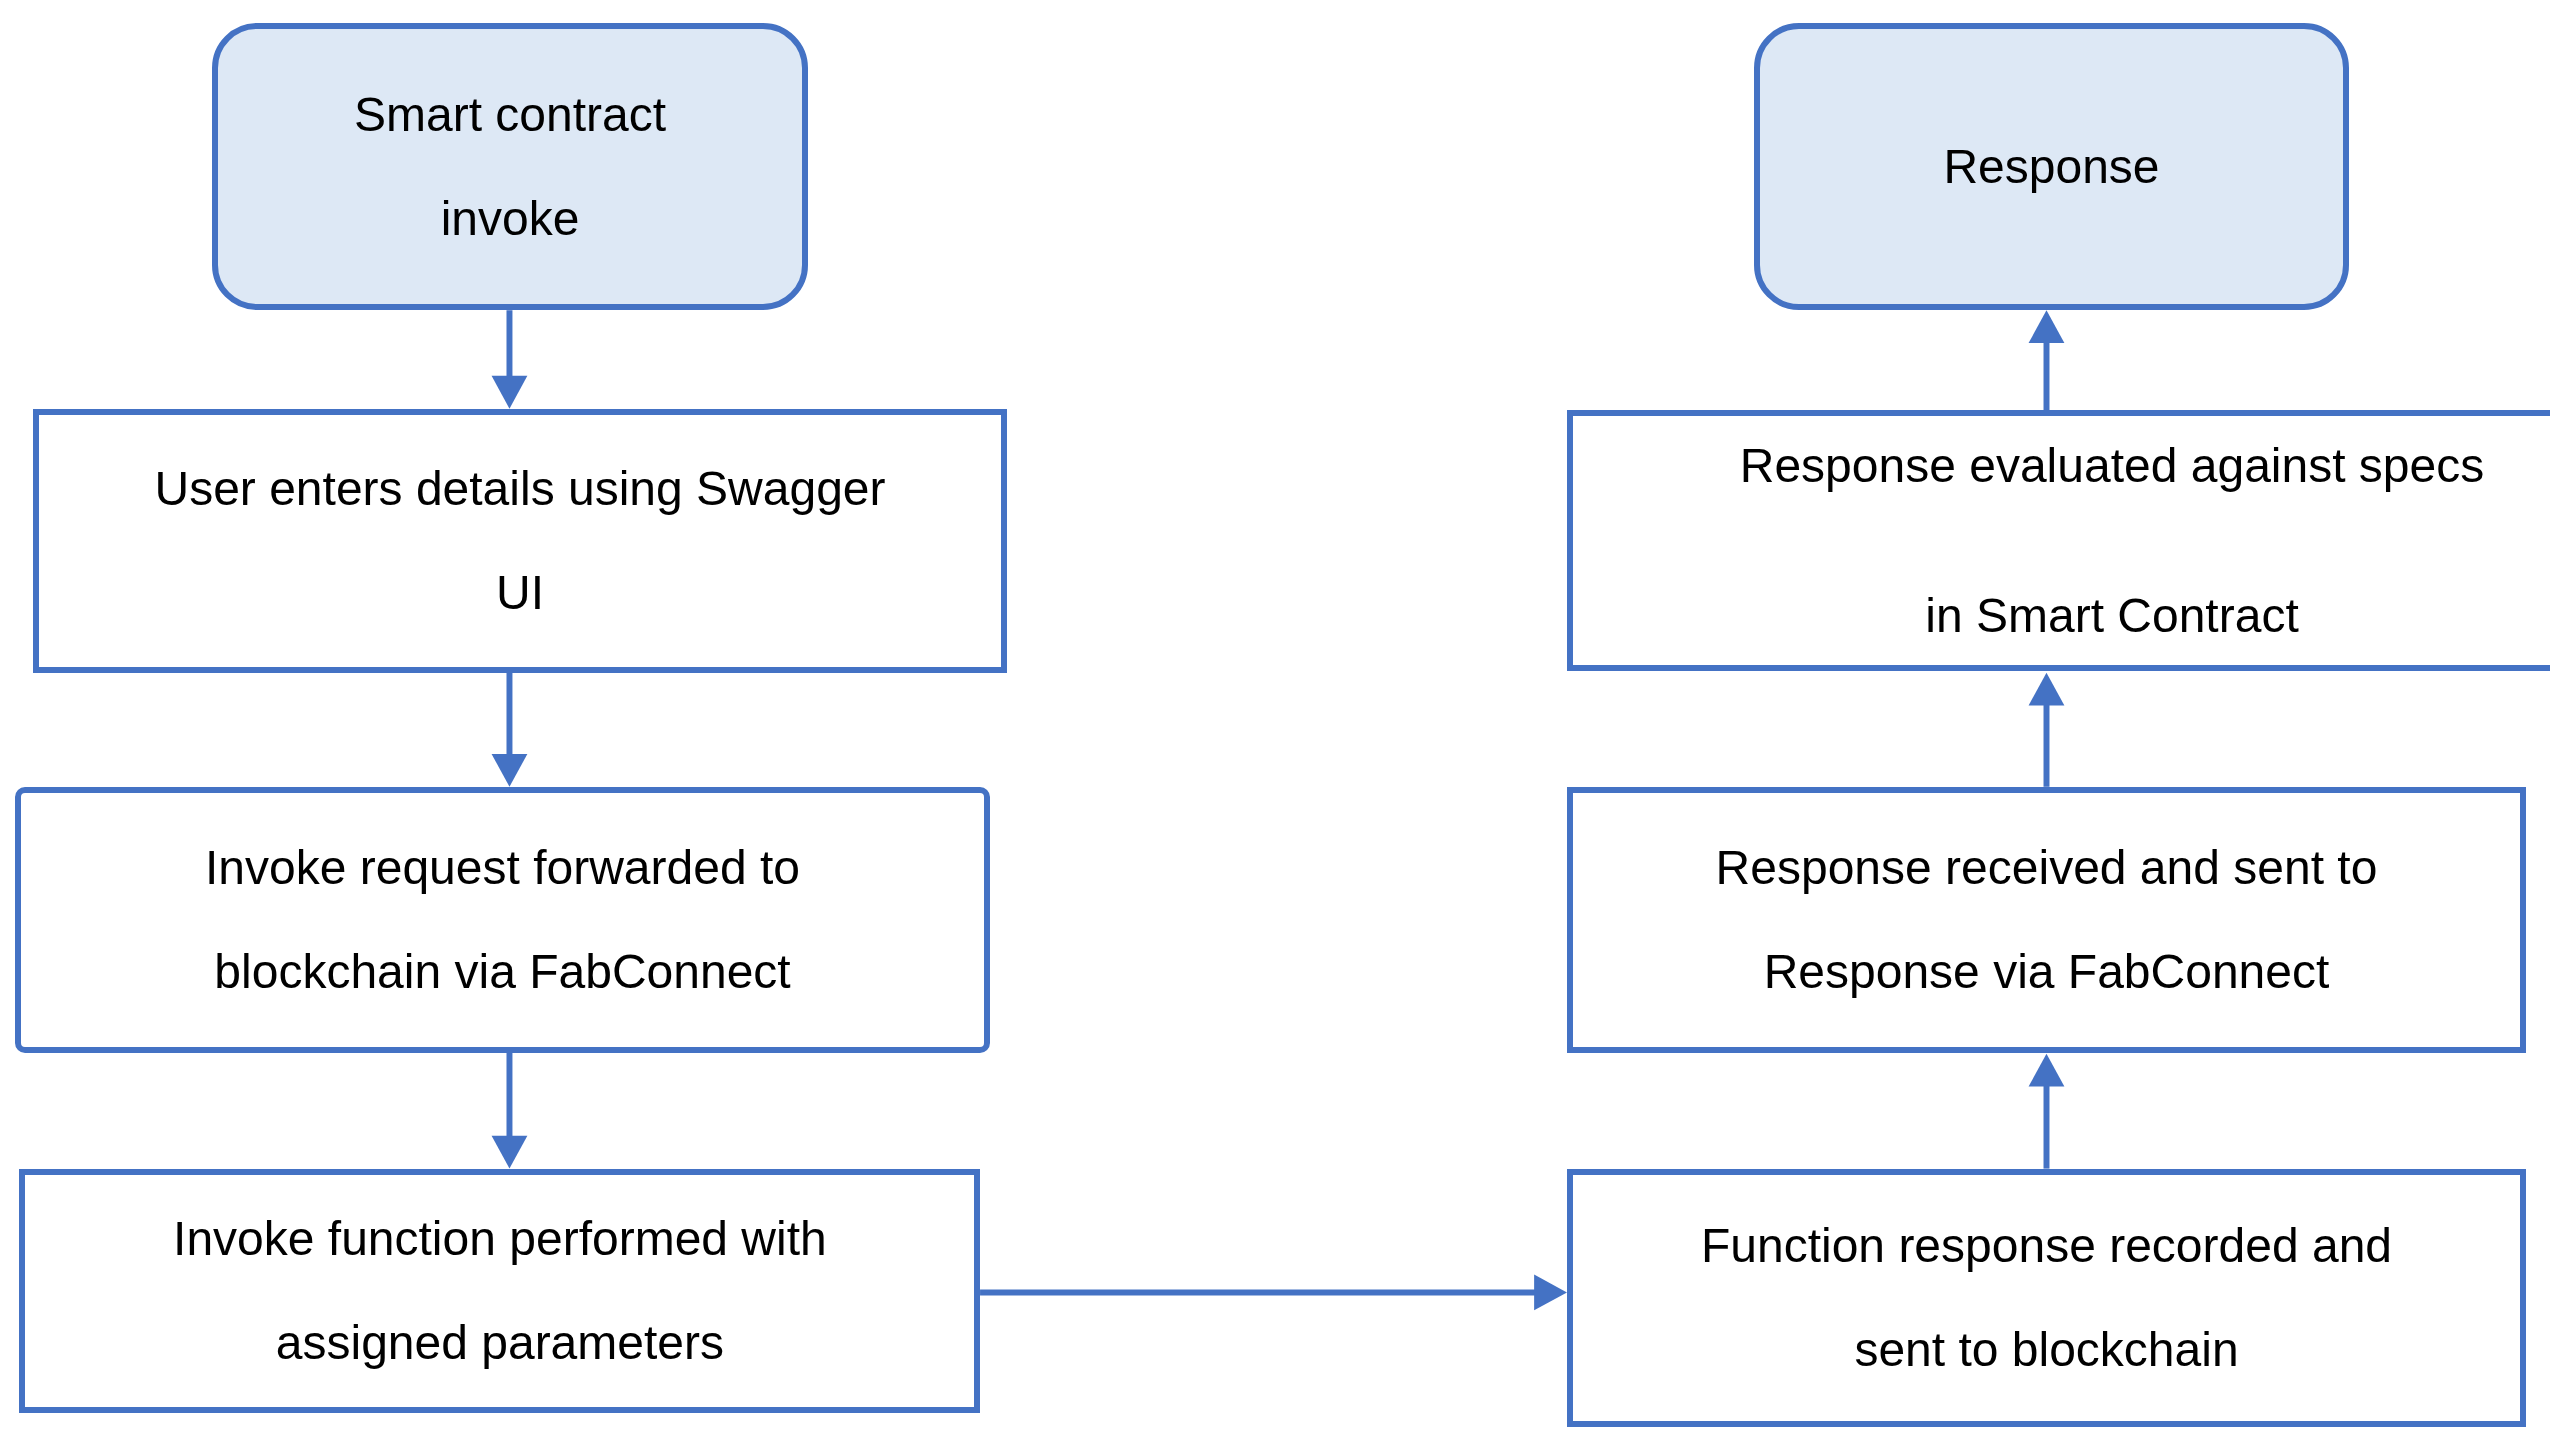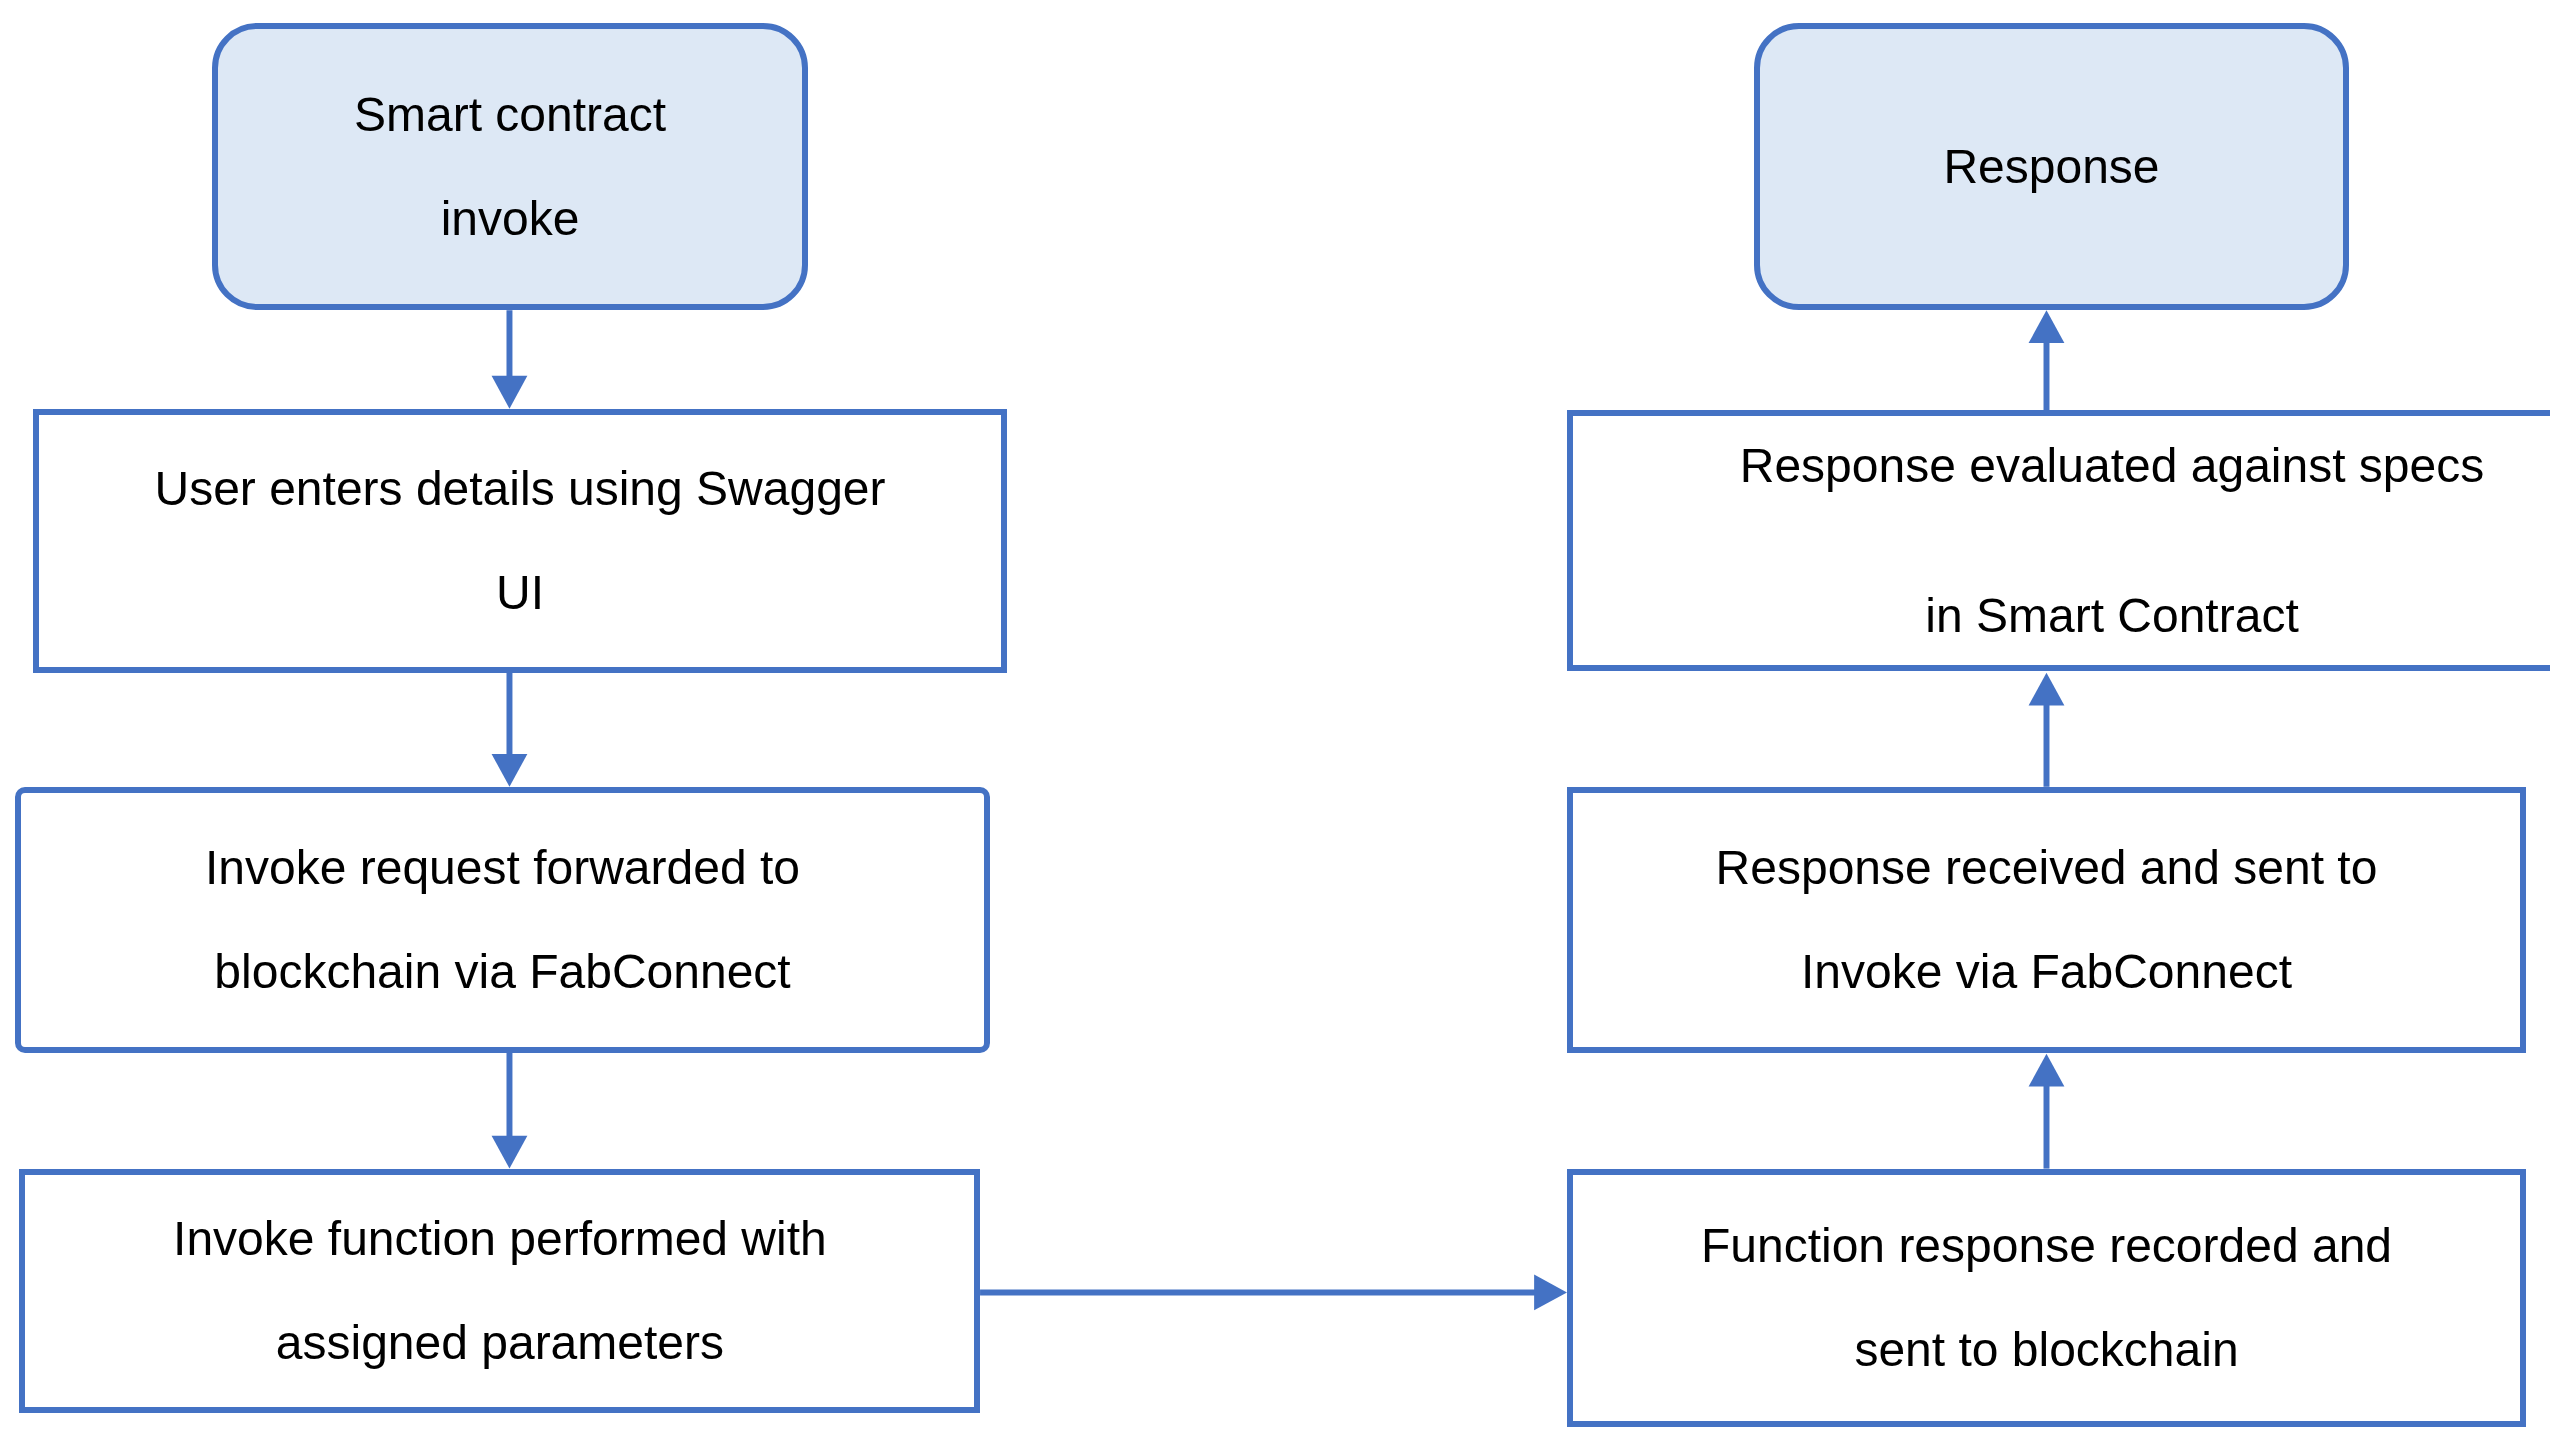--- a/index.html
+++ b/index.html
@@ -114,21 +114,21 @@
     <span class="line">assigned parameters</span>
   </div>
 
   <div class="node process n5">
     <span class="line">Function response recorded and</span>
     <span class="line">sent to blockchain</span>
   </div>
 
   <div class="node process n6">
     <span class="line">Response received and sent to</span>
-    <span class="line">Invoke via FabConnect</span>
+    <span class="line">Response via FabConnect</span>
   </div>
 
   <div class="node process n7">
     <span class="line">Response evaluated against specs</span>
     <span class="line">in Smart Contract</span>
   </div>
 
   <div class="node terminal n8">
     <span class="line">Response</span>
   </div>

